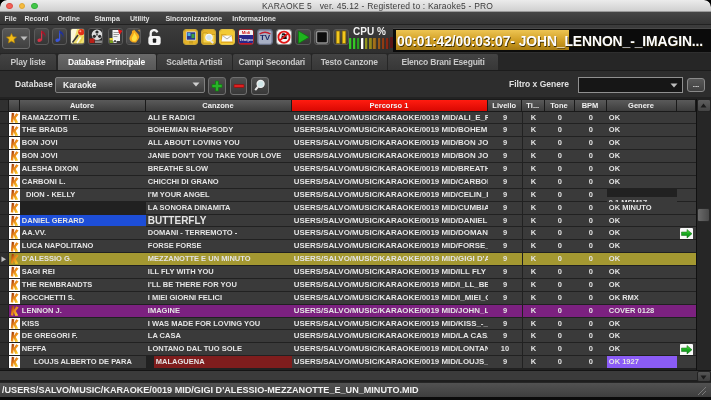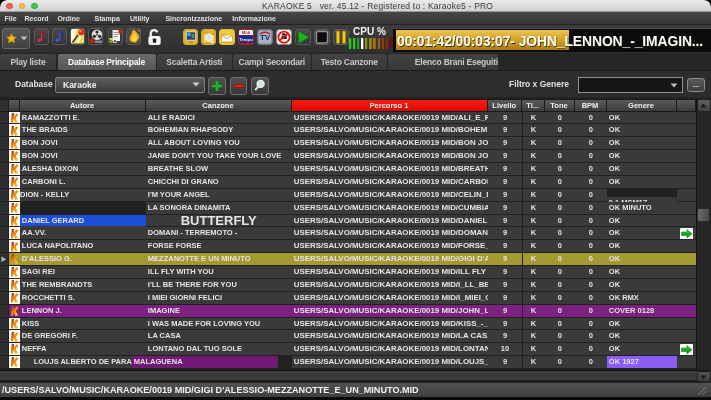--- a/index.html
+++ b/index.html
@@ -179,21 +179,21 @@
 <div class="abs" style="left:390px;top:37px;width:3px;height:11px;background:#5a1616;"></div>
 <div class="abs" style="left:396px;top:29.5px;width:172.5px;height:20.5px;background:linear-gradient(#edc453,#cf9d22 55%,#aa7d12);"></div>
 <div class="abs" style="left:397px;top:33px;width:313px;height:16px;font-size:13.9px;font-weight:bold;color:#fdfdfd;letter-spacing:-0.1px;white-space:nowrap;text-shadow:0.7px 0.7px 0.5px rgba(40,30,0,0.85);">00:01:42/00:03:07- JOHN_LENNON_-_IMAGIN...</div>
 
 <div class="abs" style="left:0;top:53px;width:711px;height:17px;background:#262626;"></div>
 <div class="abs" style="left:0px;top:54px;width:56px;height:16px;background:linear-gradient(#434343,#373737);border-radius:2px 2px 0 0;color:#c8c8c8;font-size:8.5px;letter-spacing:-0.2px;font-weight:bold;text-align:center;line-height:16.5px;white-space:nowrap;">Play liste</div>
 <div class="abs" style="left:57.5px;top:54px;width:98px;height:16px;background:linear-gradient(#6a6a6a,#575757);border-radius:2px 2px 0 0;color:#ffffff;font-size:8.5px;letter-spacing:-0.2px;font-weight:bold;text-align:center;line-height:16.5px;white-space:nowrap;">Database Principale</div>
 <div class="abs" style="left:157px;top:54px;width:74.5px;height:16px;background:linear-gradient(#434343,#373737);border-radius:2px 2px 0 0;color:#c8c8c8;font-size:8.5px;letter-spacing:-0.2px;font-weight:bold;text-align:center;line-height:16.5px;white-space:nowrap;">Scaletta Artisti</div>
 <div class="abs" style="left:233px;top:54px;width:77.5px;height:16px;background:linear-gradient(#434343,#373737);border-radius:2px 2px 0 0;color:#c8c8c8;font-size:8.5px;letter-spacing:-0.2px;font-weight:bold;text-align:center;line-height:16.5px;white-space:nowrap;">Campi Secondari</div>
 <div class="abs" style="left:312px;top:54px;width:74.5px;height:16px;background:linear-gradient(#434343,#373737);border-radius:2px 2px 0 0;color:#c8c8c8;font-size:8.5px;letter-spacing:-0.2px;font-weight:bold;text-align:center;line-height:16.5px;white-space:nowrap;">Testo Canzone</div>
-<div class="abs" style="left:388px;top:54px;width:110px;height:16px;background:linear-gradient(#434343,#373737);border-radius:2px 2px 0 0;color:#c8c8c8;font-size:8.5px;letter-spacing:-0.2px;font-weight:bold;text-align:right;line-height:16.5px;white-space:nowrap;">Elenco Brani Eseguiti</div>
+<div class="abs" style="left:388px;top:54px;width:110px;height:16px;background:linear-gradient(#434343,#373737);border-radius:2px 2px 0 0;color:#c8c8c8;font-size:8.5px;letter-spacing:-0.2px;font-weight:bold;text-align:center;line-height:16.5px;white-space:nowrap;">Elenco Brani Eseguiti</div>
 <div class="abs" style="left:0;top:70px;width:711px;height:27px;background:#2d2d2d;border-top:1px solid #1c1c1c;"></div>
 <div class="abs" style="left:15px;top:79px;font-size:8.5px;font-weight:bold;color:#e0e0e0;">Database :</div>
 <div class="abs" style="left:55px;top:76.5px;width:150px;height:16px;background:linear-gradient(#5e5e5e,#3a3a3a);border:1px solid #808080;border-radius:2px;"></div>
 <div class="abs" style="left:63px;top:80px;font-size:8.5px;font-weight:bold;color:#f2f2f2;">Karaoke</div>
 <svg class="abs" style="left:192px;top:82px" width="8" height="5" viewBox="0 0 8 5">
       <path d="M0.5 0.5 L7.5 0.5 L4 4.5 Z" fill="#cfcfcf"></path>
     </svg>
 
 <div class="abs" style="left:208px;top:76.5px;width:17.5px;height:18.5px;background:linear-gradient(#505050,#383838);border:1px solid #707070;border-radius:3px;"></div>
 <svg class="abs" style="left:211px;top:79.5px" width="12" height="12" viewBox="0 0 12 12">
@@ -367,21 +367,21 @@
 <rect x="0" y="0" width="11" height="11.5" fill="#ffffff"></rect>
 <defs>
         <linearGradient id="kg8.5_189.01999999999998" x1="0" y1="0" x2="1" y2="1">
 <stop offset="0" stop-color="#8a1f00"></stop>
           <stop offset="0.45" stop-color="#e8851a"></stop>
           <stop offset="1" stop-color="#ffe22a"></stop>
         </linearGradient>
       </defs>
 <path d="M2.8 0.8 L5.3 1.2 L4.9 4.8 L7.3 1.2 L9.6 2.4 L6.8 6 L9.2 10.6 L6.3 11 L4.6 6.9 L4.2 10.8 L1.8 10.3 Z" fill="url(#kg8.5_189.01999999999998)"></path>
 </svg>
-<div class="abs" style="left:20px;top:188.82px;width:125.5px;height:11.87px;background:#3a3a3a;color:#e4e4e4;font-size:7.5px;font-weight:bold;line-height:11.87px;text-align:left;padding:0 0;white-space:nowrap;overflow:hidden;">DION - KELLY</div>
+<div class="abs" style="left:20px;top:188.82px;width:125.5px;height:11.87px;background:#3a3a3a;color:#e4e4e4;font-size:7.5px;font-weight:bold;line-height:11.87px;text-align:left;padding:0 6px;white-space:nowrap;overflow:hidden;">DION - KELLY</div>
 <div class="abs" style="left:146px;top:188.82px;width:145.5px;height:11.87px;background:#3a3a3a;color:#e4e4e4;font-size:7.5px;font-weight:bold;line-height:11.87px;text-align:left;padding:0 1.8px;white-space:nowrap;overflow:hidden;">I'M YOUR ANGEL</div>
 <div class="abs" style="left:292px;top:188.82px;width:195.5px;height:11.87px;background:#3a3a3a;color:#e4e4e4;font-size:7.9px;font-weight:bold;line-height:11.87px;text-align:left;padding:0 1.8px;white-space:nowrap;overflow:hidden;">USERS/SALVO/MUSIC/KARAOKE/0019 MID/CELIN_DI</div>
 <div class="abs" style="left:488px;top:188.82px;width:34px;height:11.87px;background:#3a3a3a;color:#e4e4e4;font-size:7.5px;font-weight:bold;line-height:11.87px;text-align:center;padding:0 1.8px;white-space:nowrap;overflow:hidden;">9</div>
 <div class="abs" style="left:522.5px;top:188.82px;width:22.0px;height:11.87px;background:#3a3a3a;color:#e4e4e4;font-size:7.5px;font-weight:bold;line-height:11.87px;text-align:center;padding:0 1.8px;white-space:nowrap;overflow:hidden;">K</div>
 <div class="abs" style="left:545px;top:188.82px;width:29.5px;height:11.87px;background:#3a3a3a;color:#e4e4e4;font-size:7.5px;font-weight:bold;line-height:11.87px;text-align:center;padding:0 1.8px;white-space:nowrap;overflow:hidden;">0</div>
 <div class="abs" style="left:575px;top:188.82px;width:31.5px;height:11.87px;background:#3a3a3a;color:#e4e4e4;font-size:7.5px;font-weight:bold;line-height:11.87px;text-align:center;padding:0 1.8px;white-space:nowrap;overflow:hidden;">0</div>
 <div class="abs" style="left:607px;top:188.82px;width:69.5px;height:11.87px;background:#3a3a3a;color:#e4e4e4;font-size:7.5px;font-weight:bold;line-height:11.87px;text-align:left;padding:0 1.8px;white-space:nowrap;overflow:hidden;margin-top:8px;">0 1 MSM17</div>
 <div class="abs" style="left:677px;top:188.82px;width:18.5px;height:11.87px;background:#3a3a3a;"></div>
 <div class="abs" style="left:0;top:201.69px;width:7.5px;height:11.87px;background:#2e2e2e;"></div>
 <div class="abs" style="left:8.5px;top:201.69px;width:11px;height:11.87px;background:#ffffff;"></div>
@@ -412,21 +412,21 @@
 <defs>
         <linearGradient id="kg8.5_214.76" x1="0" y1="0" x2="1" y2="1">
 <stop offset="0" stop-color="#8a1f00"></stop>
           <stop offset="0.45" stop-color="#e8851a"></stop>
           <stop offset="1" stop-color="#ffe22a"></stop>
         </linearGradient>
       </defs>
 <path d="M2.8 0.8 L5.3 1.2 L4.9 4.8 L7.3 1.2 L9.6 2.4 L6.8 6 L9.2 10.6 L6.3 11 L4.6 6.9 L4.2 10.8 L1.8 10.3 Z" fill="url(#kg8.5_214.76)"></path>
 </svg>
 <div class="abs" style="left:20px;top:214.56px;width:125.5px;height:11.87px;background:#1d4ed8;color:#e4e4e4;font-size:7.5px;font-weight:bold;line-height:11.87px;text-align:left;padding:0 1.8px;white-space:nowrap;overflow:hidden;">DANIEL GERARD</div>
-<div class="abs" style="left:146px;top:214.56px;width:145.5px;height:11.87px;background:#3a3a3a;color:#e4e4e4;font-size:13px;font-weight:bold;line-height:11.87px;text-align:center;padding:0 1.8px;white-space:nowrap;overflow:hidden;">BUTTERFLY</div>
+<div class="abs" style="left:146px;top:214.56px;width:145.5px;height:11.87px;background:#3a3a3a;color:#e4e4e4;font-size:10px;font-weight:bold;line-height:11.87px;text-align:left;padding:0 1.8px;white-space:nowrap;overflow:hidden;">BUTTERFLY</div>
 <div class="abs" style="left:292px;top:214.56px;width:195.5px;height:11.87px;background:#3a3a3a;color:#e4e4e4;font-size:7.9px;font-weight:bold;line-height:11.87px;text-align:left;padding:0 1.8px;white-space:nowrap;overflow:hidden;">USERS/SALVO/MUSIC/KARAOKE/0019 MID/DANIELE</div>
 <div class="abs" style="left:488px;top:214.56px;width:34px;height:11.87px;background:#3a3a3a;color:#e4e4e4;font-size:7.5px;font-weight:bold;line-height:11.87px;text-align:center;padding:0 1.8px;white-space:nowrap;overflow:hidden;">9</div>
 <div class="abs" style="left:522.5px;top:214.56px;width:22.0px;height:11.87px;background:#3a3a3a;color:#e4e4e4;font-size:7.5px;font-weight:bold;line-height:11.87px;text-align:center;padding:0 1.8px;white-space:nowrap;overflow:hidden;">K</div>
 <div class="abs" style="left:545px;top:214.56px;width:29.5px;height:11.87px;background:#3a3a3a;color:#e4e4e4;font-size:7.5px;font-weight:bold;line-height:11.87px;text-align:center;padding:0 1.8px;white-space:nowrap;overflow:hidden;">0</div>
 <div class="abs" style="left:575px;top:214.56px;width:31.5px;height:11.87px;background:#3a3a3a;color:#e4e4e4;font-size:7.5px;font-weight:bold;line-height:11.87px;text-align:center;padding:0 1.8px;white-space:nowrap;overflow:hidden;">0</div>
 <div class="abs" style="left:607px;top:214.56px;width:69.5px;height:11.87px;background:#3a3a3a;color:#e4e4e4;font-size:7.5px;font-weight:bold;line-height:11.87px;text-align:left;padding:0 1.8px;white-space:nowrap;overflow:hidden;">OK</div>
 <div class="abs" style="left:677px;top:214.56px;width:18.5px;height:11.87px;background:#3a3a3a;"></div>
 <div class="abs" style="left:0;top:227.43px;width:7.5px;height:11.87px;background:#2e2e2e;"></div>
 <div class="abs" style="left:8.5px;top:227.43px;width:11px;height:11.87px;background:#ffffff;"></div>
 <svg style="position:absolute;left:8.5px;top:227.63px" width="11" height="11.5" viewBox="0 0 11 11.5">
@@ -679,21 +679,21 @@
 <defs>
         <linearGradient id="kg8.5_356.33" x1="0" y1="0" x2="1" y2="1">
 <stop offset="0" stop-color="#8a1f00"></stop>
           <stop offset="0.45" stop-color="#e8851a"></stop>
           <stop offset="1" stop-color="#ffe22a"></stop>
         </linearGradient>
       </defs>
 <path d="M2.8 0.8 L5.3 1.2 L4.9 4.8 L7.3 1.2 L9.6 2.4 L6.8 6 L9.2 10.6 L6.3 11 L4.6 6.9 L4.2 10.8 L1.8 10.3 Z" fill="url(#kg8.5_356.33)"></path>
 </svg>
 <div class="abs" style="left:20px;top:356.13px;width:125.5px;height:11.87px;background:#3a3a3a;color:#e4e4e4;font-size:7.5px;font-weight:bold;line-height:11.87px;text-align:center;padding:0 1.8px;white-space:nowrap;overflow:hidden;">LOUJS ALBERTO DE PARA</div>
-<div class="abs" style="left:132px;top:356.13px;width:145.5px;height:11.87px;background:#701a75;color:#e4e4e4;font-size:7.5px;font-weight:bold;line-height:11.87px;text-align:left;padding:0 1.8px;white-space:nowrap;overflow:hidden;">MALAGUENA</div>
+<div class="abs" style="left:154px;top:356.13px;width:145.5px;height:11.87px;background:#7f1d1d;color:#e4e4e4;font-size:7.5px;font-weight:bold;line-height:11.87px;text-align:left;padding:0 1.8px;white-space:nowrap;overflow:hidden;">MALAGUENA</div>
 <div class="abs" style="left:292px;top:356.13px;width:195.5px;height:11.87px;background:#3a3a3a;color:#e4e4e4;font-size:7.9px;font-weight:bold;line-height:11.87px;text-align:left;padding:0 1.8px;white-space:nowrap;overflow:hidden;">USERS/SALVO/MUSIC/KARAOKE/0019 MID/LOUJS_A</div>
 <div class="abs" style="left:488px;top:356.13px;width:34px;height:11.87px;background:#3a3a3a;color:#e4e4e4;font-size:7.5px;font-weight:bold;line-height:11.87px;text-align:center;padding:0 1.8px;white-space:nowrap;overflow:hidden;">9</div>
 <div class="abs" style="left:522.5px;top:356.13px;width:22.0px;height:11.87px;background:#3a3a3a;color:#e4e4e4;font-size:7.5px;font-weight:bold;line-height:11.87px;text-align:center;padding:0 1.8px;white-space:nowrap;overflow:hidden;">K</div>
 <div class="abs" style="left:545px;top:356.13px;width:29.5px;height:11.87px;background:#3a3a3a;color:#e4e4e4;font-size:7.5px;font-weight:bold;line-height:11.87px;text-align:center;padding:0 1.8px;white-space:nowrap;overflow:hidden;">0</div>
 <div class="abs" style="left:575px;top:356.13px;width:31.5px;height:11.87px;background:#3a3a3a;color:#e4e4e4;font-size:7.5px;font-weight:bold;line-height:11.87px;text-align:center;padding:0 1.8px;white-space:nowrap;overflow:hidden;">0</div>
 <div class="abs" style="left:607px;top:356.13px;width:69.5px;height:11.87px;background:#8b5cf6;color:#e4e4e4;font-size:7.5px;font-weight:bold;line-height:11.87px;text-align:left;padding:0 1.8px;white-space:nowrap;overflow:hidden;">OK 1927</div>
 <div class="abs" style="left:677px;top:356.13px;width:18.5px;height:11.87px;background:#3a3a3a;"></div>
 <div class="abs" style="left:696px;top:99px;width:15px;height:271px;background:#262626;border-left:1px solid #111;"></div>
 <div class="abs" style="left:696.5px;top:99px;width:14px;height:13px;background:linear-gradient(#5e5e5e,#444);border:1px solid #222;border-radius:2px;"></div>
 <svg class="abs" style="left:700px;top:103px" width="7" height="5" viewBox="0 0 7 5">

